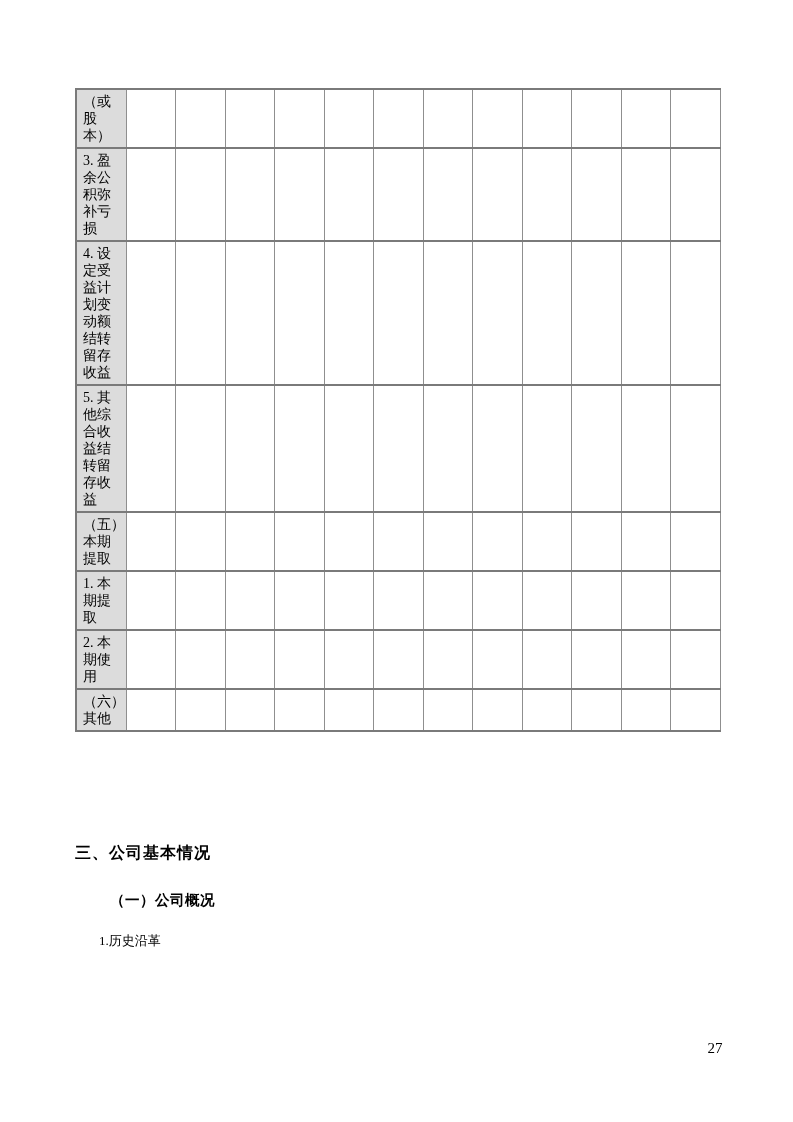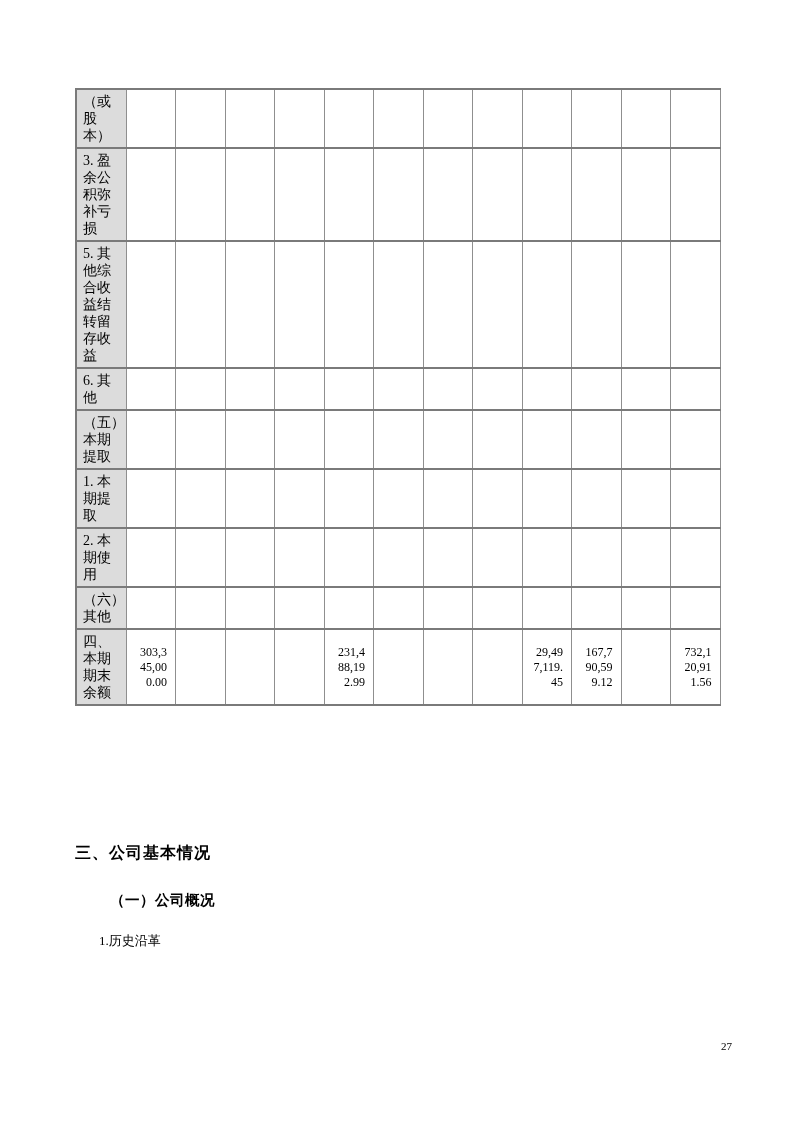--- a/index.html
+++ b/index.html
@@ -31,21 +31,21 @@
     border:1px solid var(--grid-v,#8f8f8f);
     border-top:2px solid var(--grid-h,#7a7a7a);
     font-size:12px; line-height:15px;
     text-align:right; vertical-align:middle;
     padding:1px 8px; word-break:break-all; overflow:hidden;
     font-family:"Liberation Serif","DejaVu Serif",serif;
   }
   .h1 { position:absolute; left:75px;  top:843px; font-size:16px; font-weight:bold; letter-spacing:1px; }
   .h2 { position:absolute; left:110px; top:891px; font-size:14.5px; font-weight:bold; letter-spacing:0.5px; }
   .h3 { position:absolute; left:99px;  top:932px; font-size:13px; }
-  .page-number { position:absolute; left:698px; top:1040px; width:34px; text-align:right; font-size:11px; }
+  .page-number { position:absolute; left:698px; top:1040px; width:34px; text-align:center; font-size:15px; }
 </style>
 </head>
 <body>
 
 <div class="page">
 
   <table class="equity">
     <colgroup>
         <col class="label-col">
         <col class="data-col">
@@ -86,36 +86,36 @@
           <td class="cell"></td>
           <td class="cell"></td>
           <td class="cell"></td>
           <td class="cell"></td>
           <td class="cell"></td>
           <td class="cell"></td>
           <td class="cell"></td>
           <td class="cell"></td>
         </tr>
         <tr>
-          <th class="row-label">5. 其他综合收益结转留存收益</th>
+          <th class="row-label">4. 设定受益计划变动额结转留存收益</th>
           <td class="cell"></td>
           <td class="cell"></td>
           <td class="cell"></td>
           <td class="cell"></td>
           <td class="cell"></td>
           <td class="cell"></td>
           <td class="cell"></td>
           <td class="cell"></td>
           <td class="cell"></td>
           <td class="cell"></td>
           <td class="cell"></td>
           <td class="cell"></td>
         </tr>
         <tr>
-          <th class="row-label">6. 其他</th>
+          <th class="row-label">5. 其他综合收益结转留存收益</th>
           <td class="cell"></td>
           <td class="cell"></td>
           <td class="cell"></td>
           <td class="cell"></td>
           <td class="cell"></td>
           <td class="cell"></td>
           <td class="cell"></td>
           <td class="cell"></td>
           <td class="cell"></td>
           <td class="cell"></td>
@@ -175,35 +175,20 @@
           <td class="cell"></td>
           <td class="cell"></td>
           <td class="cell"></td>
           <td class="cell"></td>
           <td class="cell"></td>
           <td class="cell"></td>
           <td class="cell"></td>
           <td class="cell"></td>
           <td class="cell"></td>
         </tr>
-        <tr>
-          <th class="row-label">四、本期期末余额</th>
-          <td class="cell">303,345,000.00</td>
-          <td class="cell"></td>
-          <td class="cell"></td>
-          <td class="cell"></td>
-          <td class="cell">231,488,192.99</td>
-          <td class="cell"></td>
-          <td class="cell"></td>
-          <td class="cell"></td>
-          <td class="cell">29,497,119.45</td>
-          <td class="cell">167,790,599.12</td>
-          <td class="cell"></td>
-          <td class="cell">732,120,911.56</td>
-        </tr>
       </tbody>
   </table>
 
   <div class="h1">三、公司基本情况</div>
   <div class="h2">（一）公司概况</div>
   <div class="h3">1.历史沿革</div>
 
   <div class="page-number">27</div>
 
 </div>

